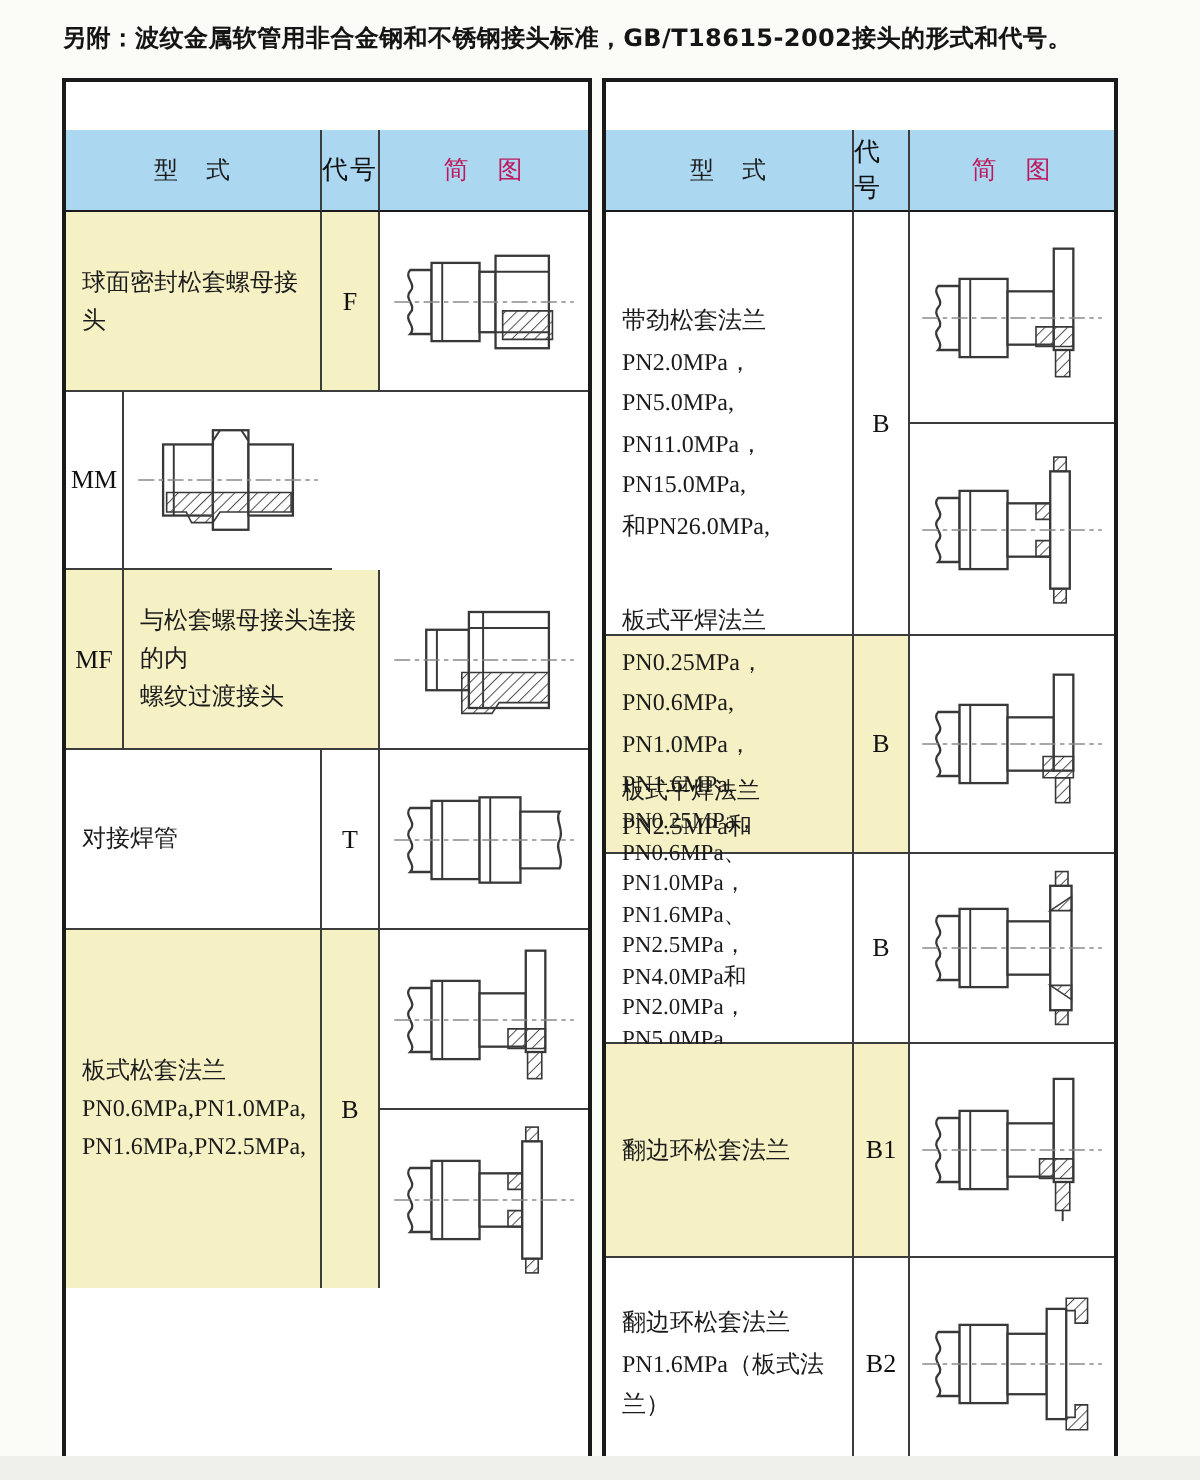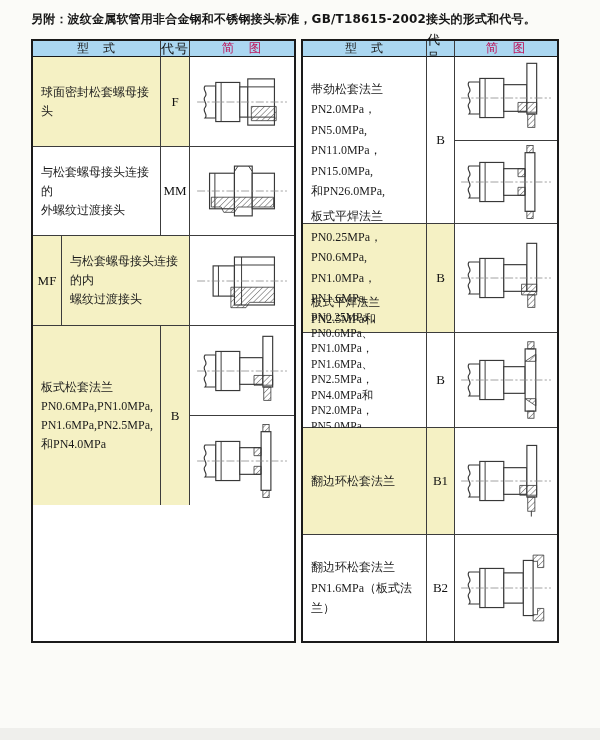--- a/index.html
+++ b/index.html
@@ -7,21 +7,21 @@
   body { background:#fbfbf8; font-family:"DejaVu Sans", sans-serif; }
   .page { position:relative; width:600px; height:740px; background:#fbfbf8; overflow:hidden; }
   .title { position:absolute; left:31px; top:11px; font-size:12px; font-weight:bold;
            color:#151515; white-space:nowrap; letter-spacing:0.2px; }
   .tables { position:absolute; left:31px; top:39px; display:flex; gap:5px; }
   .tbl { border:2px solid #1a1a1a; background:#fff; }
   .row { display:flex; }
   .cell { border-right:1px solid #3c3c3c; border-bottom:1px solid #3c3c3c; position:relative; background:#fff; }
   .cell:last-child { border-right:none; }
   .row.last .cell { border-bottom:none; }
-  .hd-row { height:16px; }
+  .hd-row { height:41px;margin-top:24px; }
   .hd { background:#abd7f1; display:flex; align-items:center; justify-content:center;
         font-size:12.5px; color:#be185d; letter-spacing:1px; border-bottom:1px solid #1a1a1a; }
   .type { display:flex; flex-direction:column; justify-content:center;
           padding:4px 2px 4px 8px; font-family:"Liberation Serif","DejaVu Serif",serif;
           font-size:12px; line-height:19px; color:#1b1b1b; }
   .rt .type { line-height:20.5px; }
   .tight { line-height:15.5px !important; font-size:11.5px !important; }
   .code { display:flex; align-items:center; justify-content:center;
           font-family:"Liberation Serif","DejaVu Serif",serif; font-size:13px; color:#111; }
   .diag { display:flex; flex-direction:column; }
@@ -78,24 +78,20 @@
               <line class="s" x1="59" y1="28" x2="89" y2="28"></line>
               <line class="s" x1="59" y1="62" x2="89" y2="62"></line>
               <path class="h" d="M63 50 h28 v16 h-28 z"></path>
               <line class="cl" x1="2" y1="45" x2="103" y2="45"></line>
             </svg>
           </div>
         </div>
       </div>
 
       <div class="row" style="height:89px">
-        <div class="cell type">
-            <div>与松套螺母接头连接的</div>
-            <div>外螺纹过渡接头</div>
-          </div>
         <div class="cell code">MM</div>
         <div class="cell diag">
           <div class="sub">
             <svg class="fig" viewBox="0 0 105 90">
               <rect class="f" x="16" y="25" width="28" height="40"></rect>
               <line class="s" x1="22" y1="25" x2="22" y2="65"></line>
               <rect class="f" x="44" y="17" width="20" height="56"></rect>
               <path class="s" d="M48 17 l-4 6 M60 17 l4 6"></path>
               <rect class="f" x="64" y="25" width="25" height="40"></rect>
               <path class="h" d="M18 52 h70 v11 h-40 l-4 6 h-12 l-3 -6 h-11 z"></path>
@@ -119,27 +115,45 @@
               <rect class="f" x="44" y="18" width="45" height="54"></rect>
               <line class="s" x1="44" y1="27" x2="89" y2="27"></line>
               <line class="s" x1="52" y1="18" x2="52" y2="72"></line>
               <path class="h" d="M40 52 h49 v17 h-28 l-4 6 h-17 z"></path>
               <line class="cl" x1="2" y1="45" x2="103" y2="45"></line>
             </svg>
           </div>
         </div>
       </div>
 
+      <div class="row" style="height:90px">
+        <div class="cell type">
+            <div>对接焊管</div>
+          </div>
+        <div class="cell code">T</div>
+        <div class="cell diag">
+          <div class="sub">
+            <svg class="fig" viewBox="0 0 105 90">
+              <path class="f" d="M23 27 h-12 c-4 4 4 8 0 12 c-4 4 4 8 0 12 c-4 4 4 8 0 12 h12 z"></path>
+              <rect class="f" x="23" y="23" width="27" height="44"></rect>
+              <line class="s" x1="29" y1="23" x2="29" y2="67"></line>
+              <rect class="f" x="50" y="21" width="23" height="48"></rect>
+              <line class="s" x1="56" y1="21" x2="56" y2="69"></line>
+              <path class="f" d="M73 29 H95 c-3 5 3 10 0 16 c-3 5 3 10 0 16 H73 z"></path>
+              <line class="cl" x1="2" y1="45" x2="103" y2="45"></line>
+            </svg>
+          </div>
+        </div>
+      </div>
 
       <div class="row last" style="height:179px">
         <div class="cell type hl">
             <div>板式松套法兰</div>
             <div>PN0.6MPa,PN1.0MPa,</div>
             <div>PN1.6MPa,PN2.5MPa,</div>
-            <div>和PN4.0MPa</div>
           </div>
         <div class="cell code hl">B</div>
         <div class="cell diag">
           <div class="sub">
             <svg class="fig" viewBox="0 0 105 90">
               <path class="f" d="M23 27 h-12 c-4 4 4 8 0 12 c-4 4 4 8 0 12 c-4 4 4 8 0 12 h12 z"></path>
               <rect class="f" x="23" y="23" width="27" height="44"></rect>
               <line class="s" x1="29" y1="23" x2="29" y2="67"></line>
               <rect class="f" x="50" y="30" width="26" height="30"></rect>
               <rect class="f" x="76" y="6" width="11" height="57"></rect>
@@ -166,21 +180,21 @@
       </div>
     </div>
 
     <div class="tbl rt">
       <div class="row hd-row">
         <div class="cell hd type" style="padding:0;justify-content:center">型　式</div>
         <div class="cell hd code">代号</div>
         <div class="cell hd diag" style="flex-direction:row;align-items:center;justify-content:center">简　图</div>
       </div>
 
-      <div class="row" style="height:167px">
+      <div class="row" style="height:212px">
         <div class="cell type">
             <div>带劲松套法兰</div>
             <div>PN2.0MPa，PN5.0MPa,</div>
             <div>PN11.0MPa，PN15.0MPa,</div>
             <div>和PN26.0MPa,</div>
           </div>
         <div class="cell code">B</div>
         <div class="cell diag">
           <div class="sub">
             <svg class="fig" viewBox="0 0 105 90">

